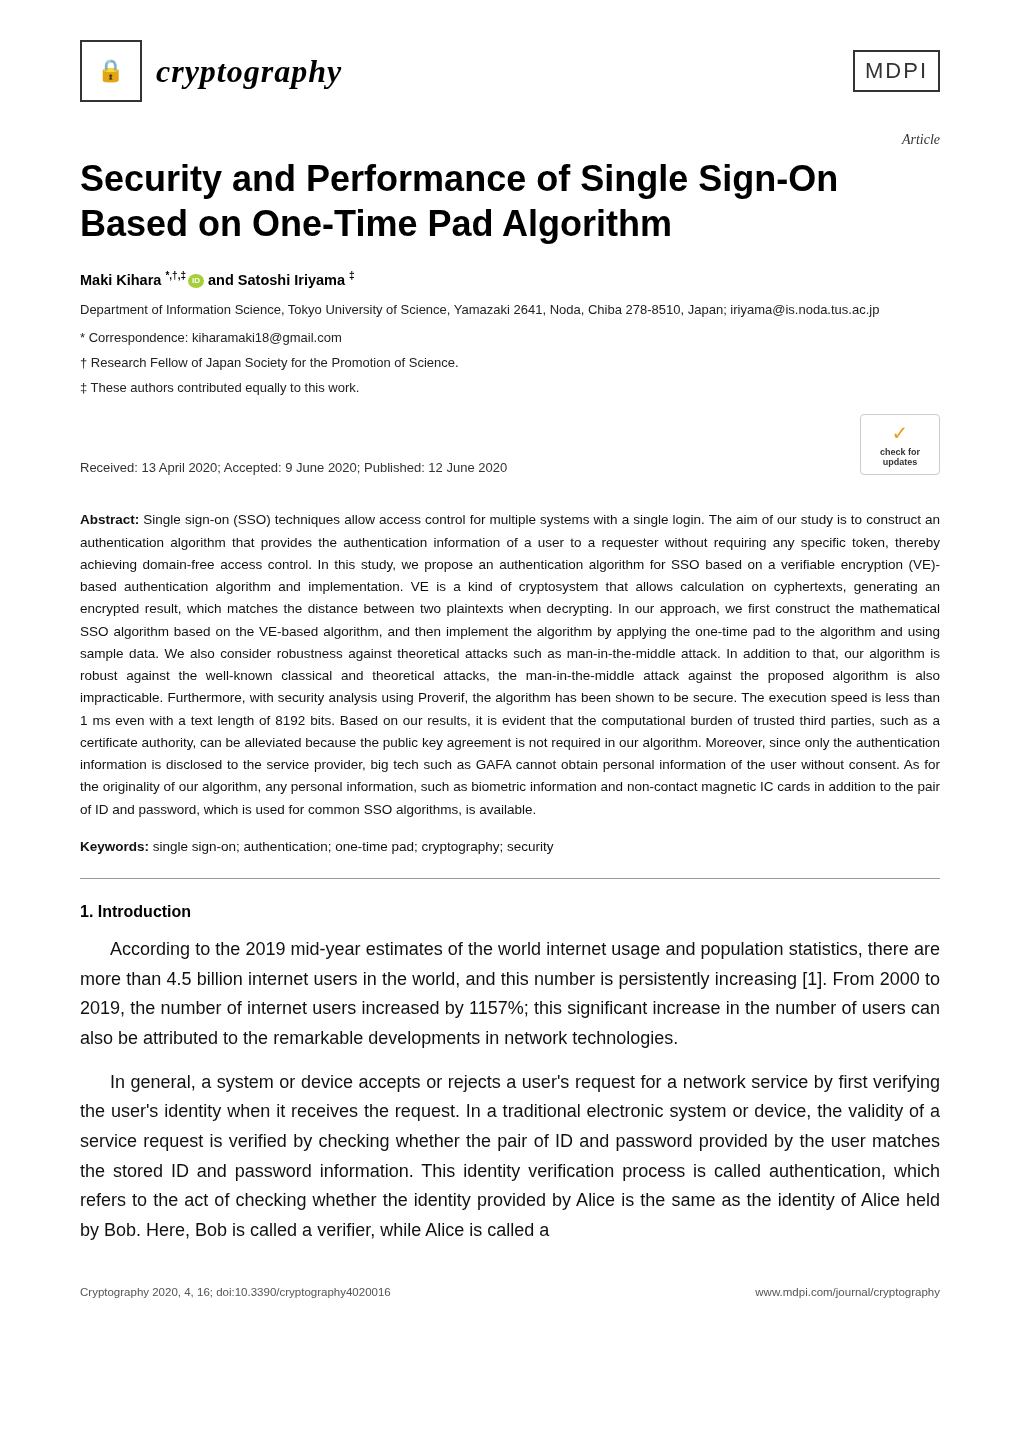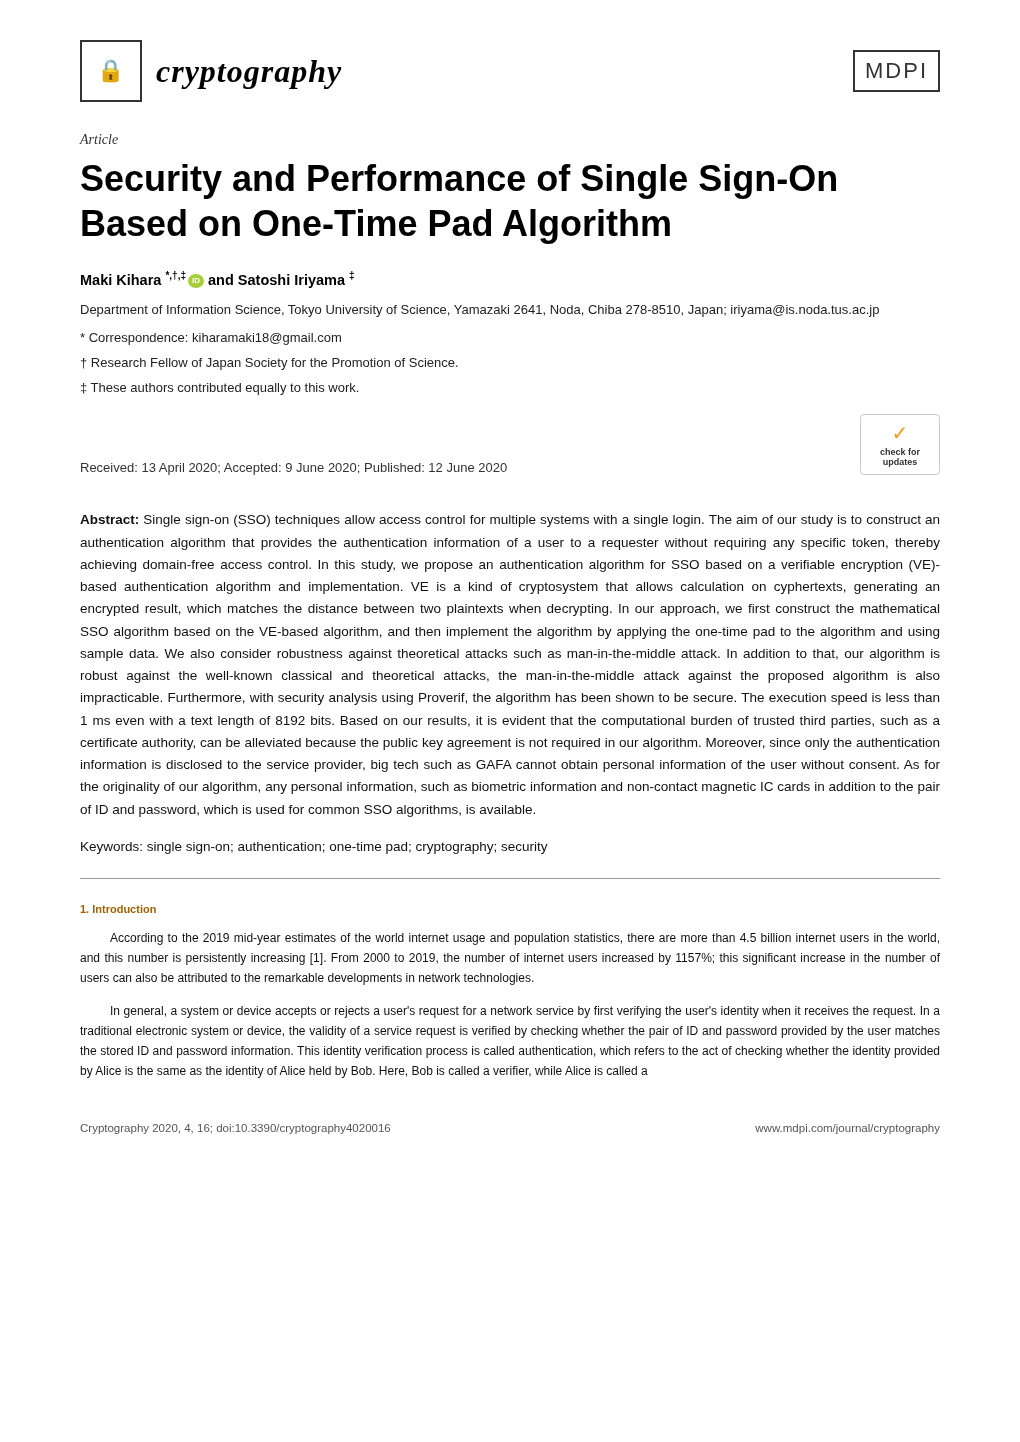--- a/index.html
+++ b/index.html
@@ -61,20 +61,21 @@
       font-weight: normal;
       color: #333;
       letter-spacing: 2px;
     }
     
     .article-type {
       font-style: italic;
       font-size: 14px;
       color: #333;
       margin-bottom: 8px;
+      text-align: right;
     }
     
     .main-title {
       font-size: 36px;
       font-weight: bold;
       color: #000;
       line-height: 1.25;
       margin-bottom: 24px;
       font-family: 'Arial', sans-serif;
     }
@@ -173,39 +174,39 @@
       font-weight: bold;
     }
     
     .keywords {
       font-size: 13.5px;
       font-family: Arial, sans-serif;
       color: #111;
       margin-bottom: 24px;
     }
     .keywords-label {
-      font-weight: normal;
+      font-weight: bold;
     }
     
     .divider {
       border: none;
       border-top: 1px solid #999;
       margin: 24px 0;
     }
     
     .section-heading {
-      font-size: 11px;
+      font-size: 16px;
       font-weight: bold;
       font-family: Arial, sans-serif;
       margin-bottom: 14px;
-      color: #a16207;
+      color: #000000;
     }
     
     .body-para {
-      font-size: 12px;
+      font-size: 18px;
       line-height: 1.65;
       font-family: Arial, sans-serif;
       color: #111;
       text-align: justify;
       margin-bottom: 14px;
       text-indent: 30px;
     }
     
     .footer {
       display: flex;

